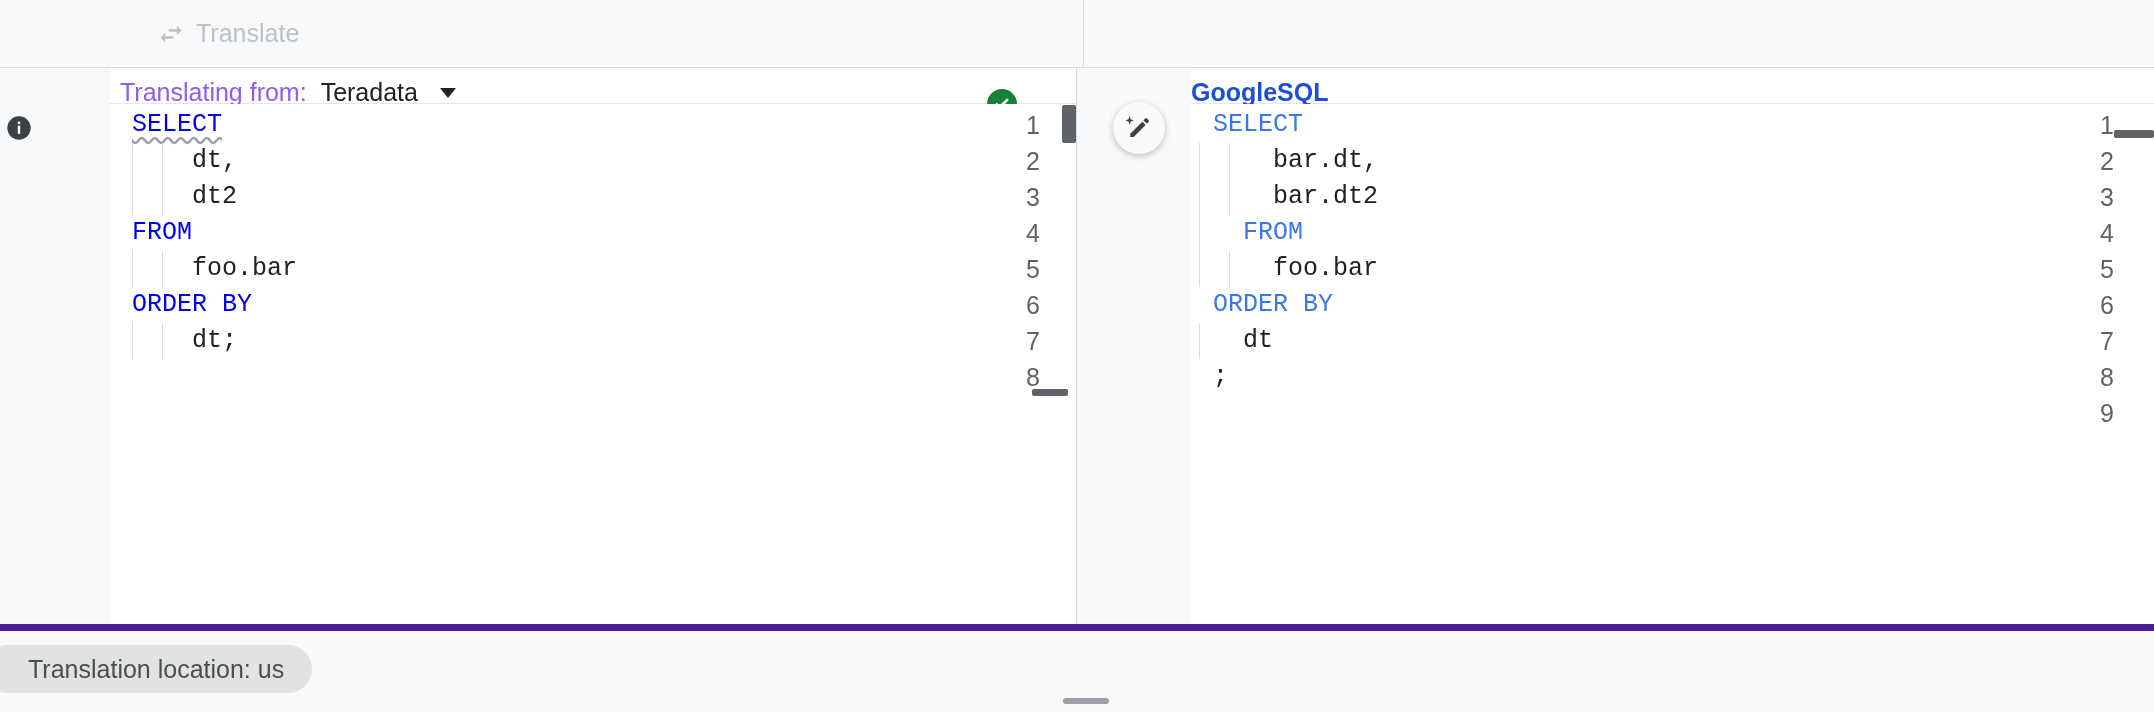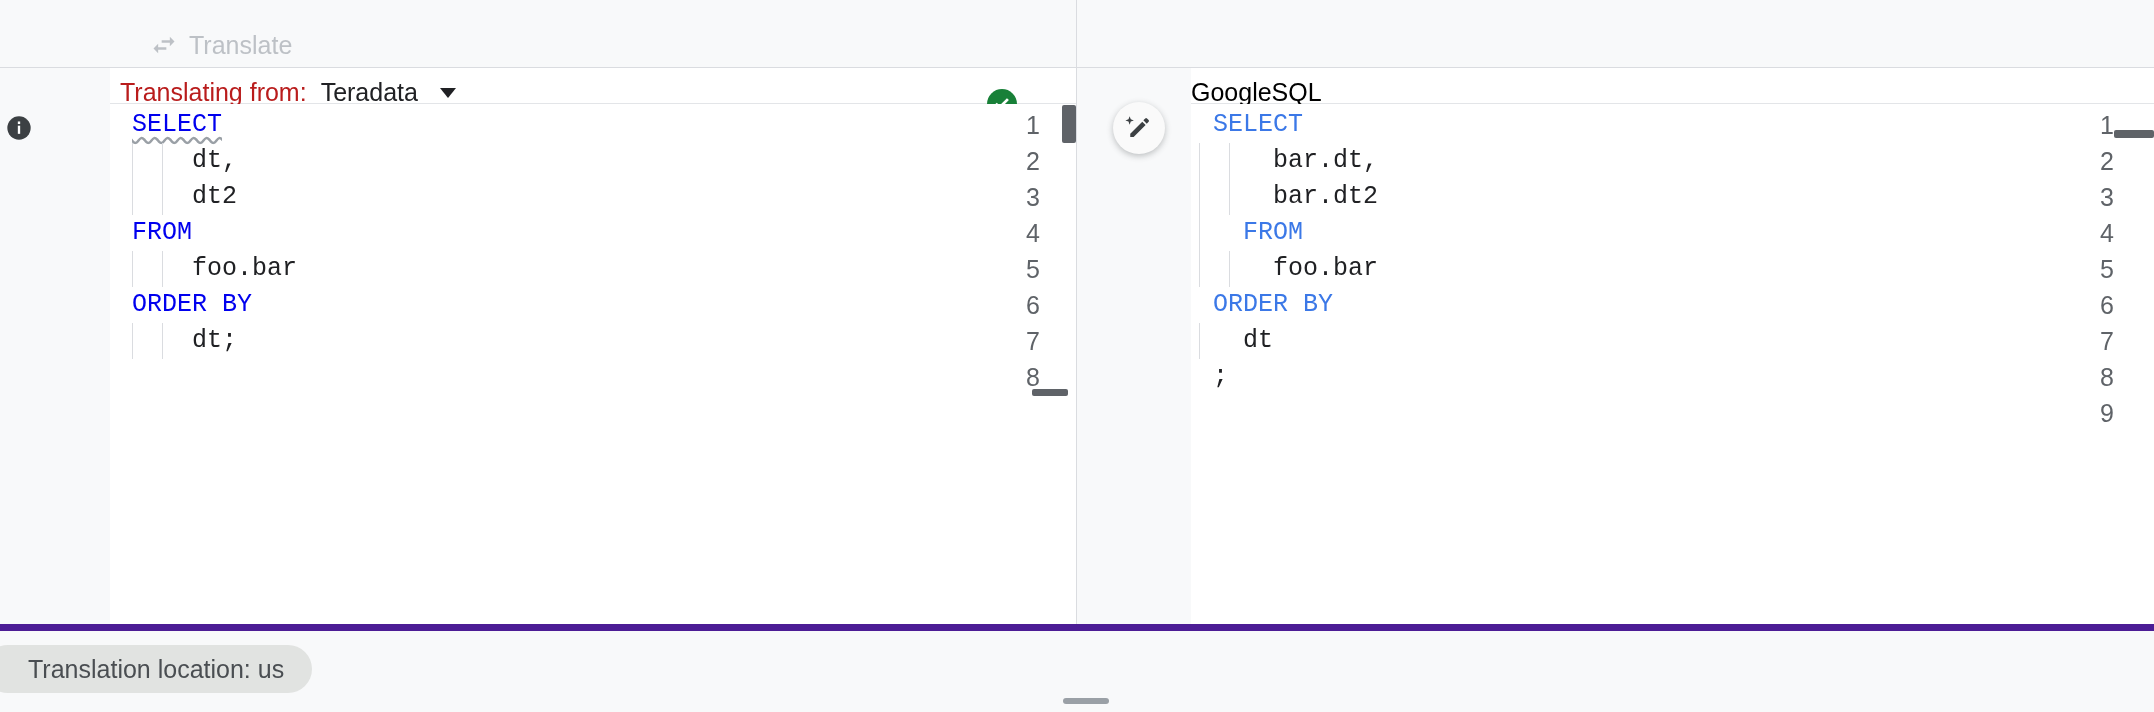--- a/index.html
+++ b/index.html
@@ -16,23 +16,23 @@
   }
 
   
   .toolbar {
     position: absolute; left: 0; top: 0;
     width: 2154px; height: 68px;
     background: #f8f9fa;
     border-bottom: 1px solid #dadce0;
   }
   .tb-left {
-    position: absolute; left: 0; top: 0;
+    position: absolute; left: 7px; top: 0;
     width: 1077px; height: 67px;
-    display: flex; align-items: flex-end;
+    display: flex; align-items: center;
     padding-left: 140px;
     gap: 28px;
     border-right: 1px solid #dadce0;
   }
   .tb-right {
     position: absolute; left: 1077px; top: 0;
     width: 1077px; height: 67px;
     display: flex; align-items: center;
   }
   .tb-btn {
@@ -72,36 +72,36 @@
   .hdr-right .white {
     position: absolute; left: 114px; top: 0; right: 0; height: 36px;
     background: #ffffff; border-bottom: 1px solid #e3e5e8;
   }
 
   .lang-row {
     position: absolute; left: 120px; top: 78px;
     display: flex; align-items: center; gap: 14px;
     font-size: 25px; color: #202124;
   }
-  .lang-label { color: #b91c1c; }
+  .lang-label { color: #8b5cf6; }
   .lang-select {
     display: flex; align-items: center; gap: 20px;
     background: transparent; border: none; cursor: pointer;
     font-family: "Liberation Sans", sans-serif;
     font-size: 25px; color: #202124;
   }
   .lang-select .caret { border-top-color: #202124; margin-left: 2px; }
 
   .status-ok {
     position: absolute; left: 984px; top: 86px;
     width: 36px; height: 36px;
   }
   .target-lang {
     position: absolute; left: 1191px; top: 78px;
-    font-size: 25px; color: #000000;
+    font-size: 25px; color: #1d4ed8; font-weight: bold;
   }
 
   
   .editors {
     position: absolute; left: 0; top: 104px;
     width: 2154px; height: 520px;
   }
   .pane { position: absolute; top: 0; height: 520px; }
   .pane-left  { left: 0;    width: 1077px; }
   .pane-right { left: 1077px; width: 1077px; }

